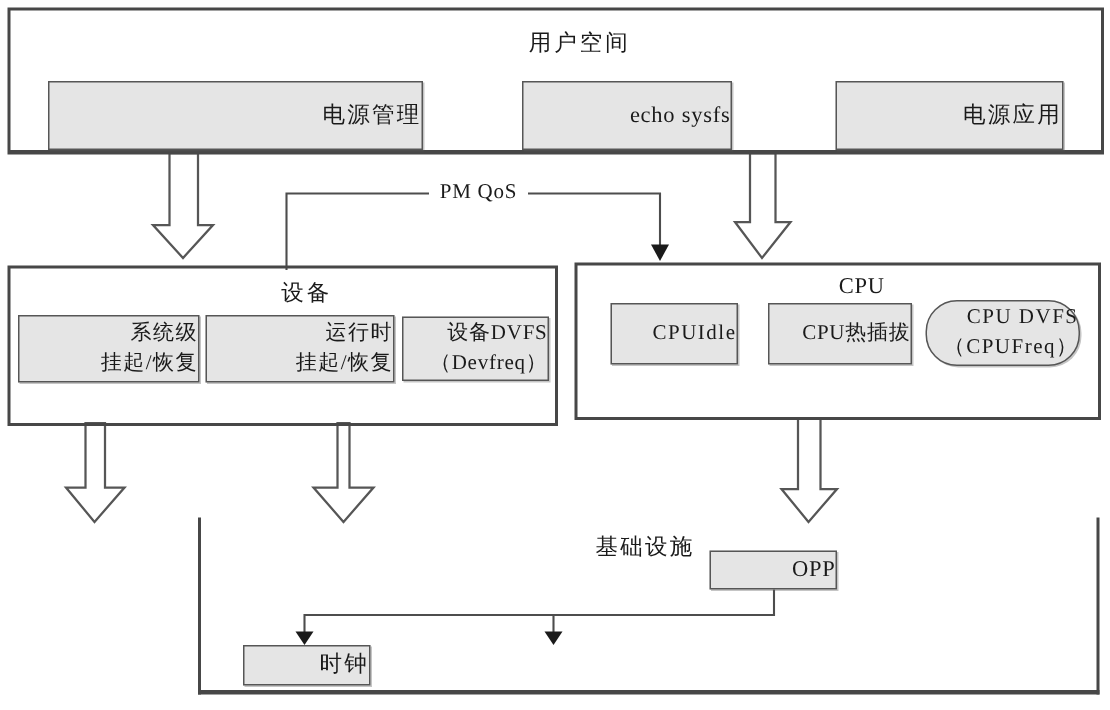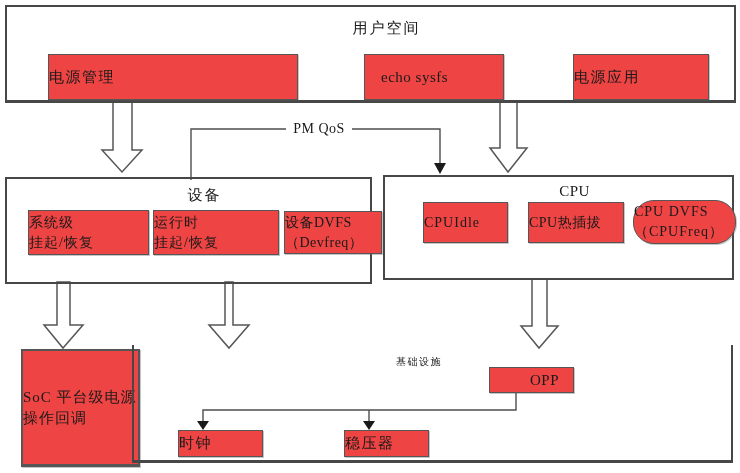--- a/index.html
+++ b/index.html
@@ -3,46 +3,45 @@
 <meta charset="utf-8">
 <style>
   html,body { margin:0; padding:0; background:#fff; }
   .page {
     position:relative; width:740px; height:473px; background:#fff;
     font-family:"Liberation Serif","DejaVu Serif",serif; color:#1a1a1a;
     overflow:hidden;
   }
   svg.connectors { position:absolute; left:0; top:0; width:740px; height:473px; }
   .box {
-    position:absolute; box-sizing:border-box; background:#ef4444;
+    position:absolute; box-sizing:border-box; background:#e5e5e5;
     border:1.5px solid #565656;
-    display:flex; flex-direction:column; align-items:flex-start; justify-content:center;
+    display:flex; flex-direction:column; align-items:flex-end; justify-content:center;
     text-align:center; font-size:15px; letter-spacing:1.5px; line-height:1.4;
     box-shadow:1px 1px 0 rgba(90,90,90,.35);
-    margin-left:16px;
   }
   .container-box {
     position:absolute; box-sizing:border-box; background:transparent;
     border:2px solid #474747; border-bottom-width:3px;
   }
   .container-title {
     position:absolute; left:0; right:0; text-align:center;
     font-size:15px; letter-spacing:2px;padding-left:32px;
   }
   .open-top { border-top:none; }
   .latin { letter-spacing:0.5px; }
   .small2 { font-size:14px; letter-spacing:1px; }
   .pmqos-label {
     position:absolute; left:286px; top:118px; width:66px; height:21px;
     background:#fff; display:flex; align-items:center; justify-content:center;
     font-size:14px; letter-spacing:0.5px;
   }
   .infra-title {
-    position:absolute; left:383px; top:355px; width:72px;
-    font-size:10px; letter-spacing:1.5px; text-align:center;
+    position:absolute; left:397px; top:355px; width:72px;
+    font-size:15px; letter-spacing:1.5px; 
   }
 </style>
 </head>
 <body>
 
 <div class="page">
 
   <svg class="connectors" viewBox="0 0 740 473">
 
     <polygon points="113,102 132,102 132,150 142,150 122,172 102,150 113,150" fill="#ffffff" stroke="#565656" stroke-width="1.5"></polygon>
@@ -66,21 +65,21 @@
 
   <div class="container-box" style="left:5px; top:5px; width:731px; height:98px;">
     <div class="container-title" style="top:12px;">用户空间</div>
   </div>
   <div class="box" style="left:32px; top:54px; width:250px; height:46px;">
     <span>电源管理</span>
   </div>
   <div class="box latin" style="left:348px; top:54px; width:140px; height:46px;padding-left:16px;">
     <span>echo sysfs</span>
   </div>
-  <div class="box" style="left:557px; top:54px; width:136px; height:46px;">
+  <div class="box" style="left:557px; top:54px; width:152px; height:46px;">
     <span>电源应用</span>
   </div>
 
   <div class="pmqos-label">PM QoS</div>
 
   <div class="container-box" style="left:5px; top:177px; width:367px; height:107px; border-bottom-width:2px;">
     <div class="container-title" style="top:7px;">设备</div>
   </div>
   <div class="box small2" style="left:12px; top:210px; width:121px; height:45px;">
     <span>系统级</span>
@@ -102,30 +101,23 @@
     <span>CPUIdle</span>
   </div>
   <div class="box small2" style="left:512px; top:202px; width:96px; height:41px; letter-spacing:0.5px;">
     <span>CPU热插拔</span>
   </div>
   <div class="box latin small2" style="left:617px; top:200px; width:103px; height:44px;border-radius:21px;">
     <span>CPU DVFS</span>
     <span>（CPUFreq）</span>
   </div>
 
-  <div class="box" style="left:5px; top:349px; width:119px; height:118px; border-width:2px; border-bottom-width:3px; letter-spacing:1px;">
-    <span>SoC 平台级电源</span>
-    <span>操作回调</span>
-  </div>
 
   <div class="container-box open-top" style="left:132px; top:345px; width:601px; height:118px;"></div>
   <div class="infra-title">基础设施</div>
   <div class="box latin" style="left:473px; top:367px; width:85px; height:26px;padding-left:40px;">
     <span>OPP</span>
   </div>
   <div class="box" style="left:162px; top:430px; width:85px; height:27px;">
     <span>时钟</span>
   </div>
-  <div class="box" style="left:328px; top:430px; width:85px; height:27px;">
-    <span>稳压器</span>
-  </div>
 
 </div>
 
 </body></html>

